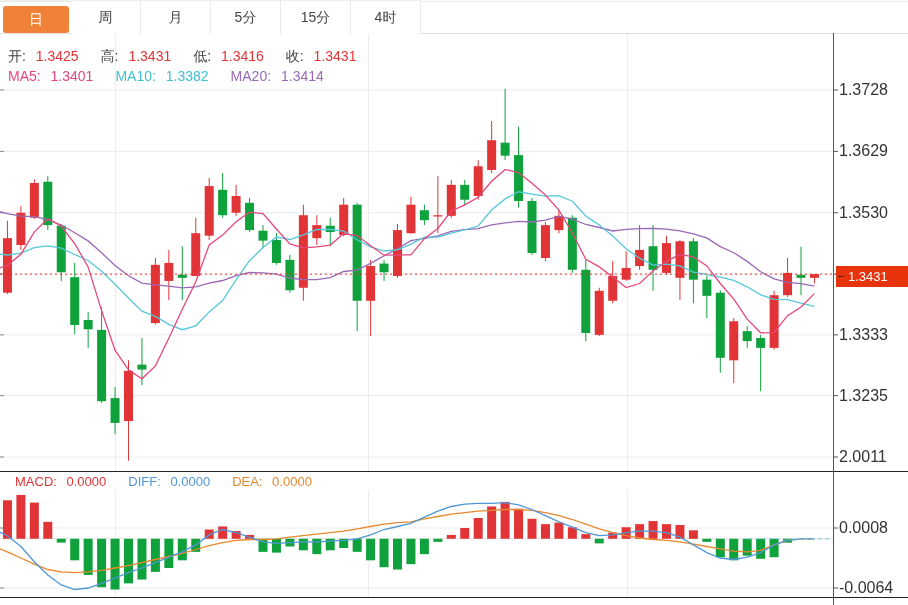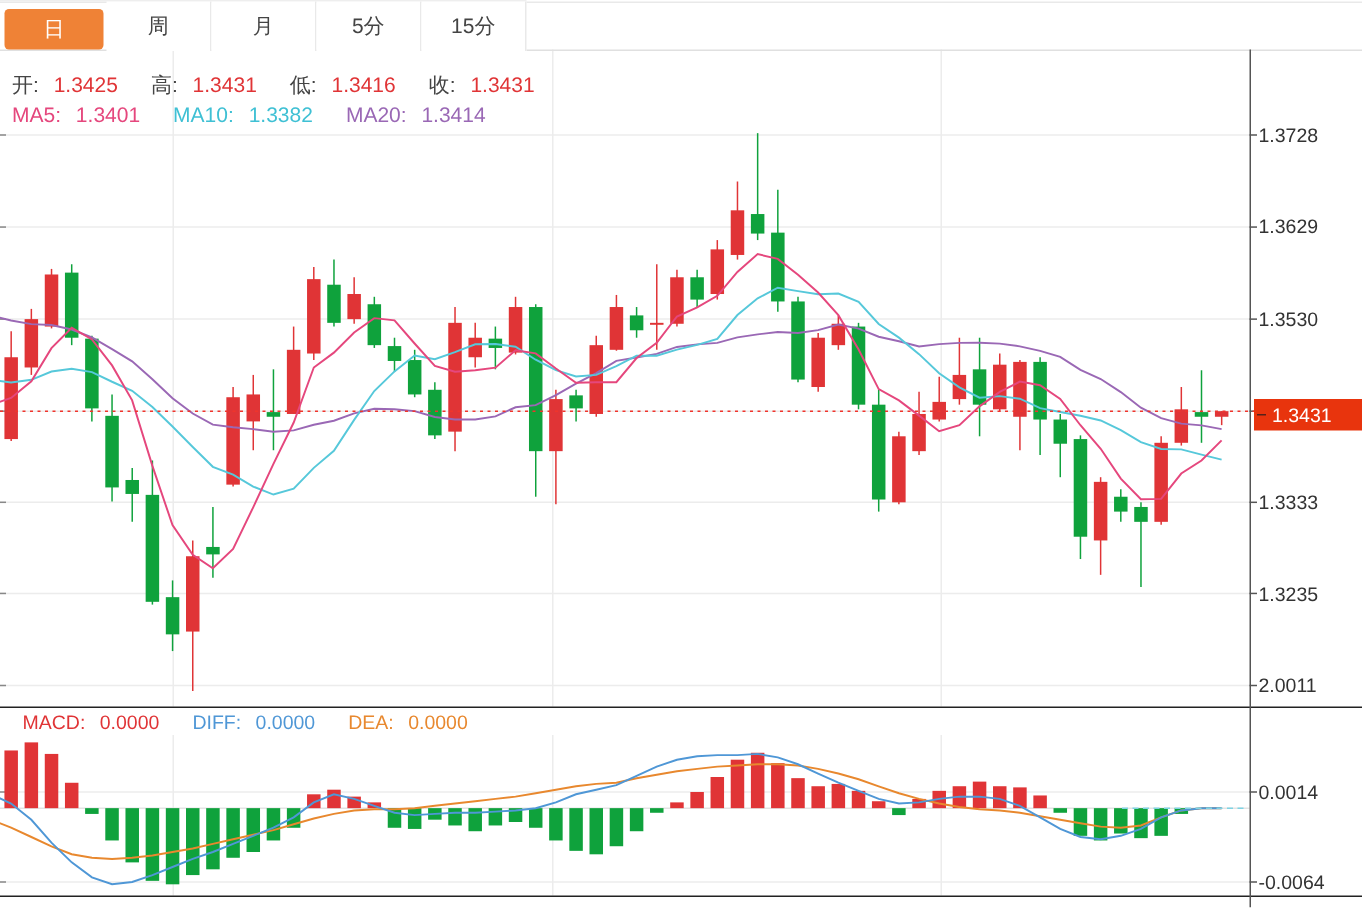--- a/index.html
+++ b/index.html
@@ -8,21 +8,21 @@
   #chart-svg{position:absolute;left:0;top:0;}
   #tabs{position:absolute;left:0;top:0;height:33px;display:flex;border-top:1px solid #eee;}
   .tab{width:70px;height:33px;line-height:33px;text-align:center;font-size:14px;color:#444;
        border-right:1px solid #e9e9e9;background:#fff;cursor:pointer;box-sizing:border-box;}
   .tab.active{width:66px;height:27px;line-height:27px;margin:5px 2px 0 3px;border-radius:3px;
        border-right:none;background:#ef8236;color:#fff;}
   .legend{position:absolute;white-space:nowrap;font-size:14px;}
   .legend span{margin-right:6px;}
   .legend .lab{color:#444;}
   .legend .grp{margin-right:16px;}
-  .axis-label{position:absolute;left:839px;font-size:13px;color:#333;transform:translateY(-50%);}
+  .axis-label{position:absolute;left:839px;font-size:16px;color:#333;transform:translateY(-50%);}
   #price-tag{position:absolute;left:836px;top:266px;width:72px;height:21px;line-height:21px;
        color:#fff;font-size:13px;display:flex;align-items:center;}
   #price-tag .dash{display:inline-block;width:6px;height:1px;background:#55221a;margin:0 4px 0 2px;}
 </style>
 </head>
 <body>
 
 <div id="app">
   <svg id="chart-svg" width="908" height="605">
       <g>
@@ -265,33 +265,34 @@
         <line x1="0" y1="597.5" x2="908" y2="597.5" stroke="#222222" stroke-width="1"></line>
         <line x1="833.5" y1="33" x2="833.5" y2="605" stroke="#555555" stroke-width="1"></line>
       </g>
     </svg>
   <div id="tabs">
       <div class="tab active">日</div>
       <div class="tab">周</div>
       <div class="tab">月</div>
       <div class="tab">5分</div>
       <div class="tab">15分</div>
+      <div class="tab">4时</div>
     </div>
   <div id="ohlc-legend" class="legend" style="left:8px;top:48px;"><span class="grp"><span class="lab">开:</span><span style="color: rgb(224, 52, 54);"> 1.3425</span></span><span class="grp"><span class="lab">高:</span><span style="color: rgb(224, 52, 54);"> 1.3431</span></span><span class="grp"><span class="lab">低:</span><span style="color: rgb(224, 52, 54);"> 1.3416</span></span><span class="grp"><span class="lab">收:</span><span style="color: rgb(224, 52, 54);"> 1.3431</span></span></div>
   <div id="ma-legend" class="legend" style="left:8px;top:68px;"><span class="grp"><span class="lab" style="color: rgb(229, 71, 125);">MA5:</span><span style="color: rgb(229, 71, 125);"> 1.3401</span></span><span class="grp"><span class="lab" style="color: rgb(63, 192, 212);">MA10:</span><span style="color: rgb(63, 192, 212);"> 1.3382</span></span><span class="grp"><span class="lab" style="color: rgb(154, 104, 181);">MA20:</span><span style="color: rgb(154, 104, 181);"> 1.3414</span></span></div>
   <div id="macd-legend" class="legend" style="left:15px;top:474px;font-size:13px;"><span class="grp"><span class="lab" style="color: rgb(224, 52, 54);">MACD:</span><span style="color: rgb(224, 52, 54);"> 0.0000</span></span><span class="grp"><span class="lab" style="color: rgb(79, 151, 214);">DIFF:</span><span style="color: rgb(79, 151, 214);"> 0.0000</span></span><span class="grp"><span class="lab" style="color: rgb(232, 136, 46);">DEA:</span><span style="color: rgb(232, 136, 46);"> 0.0000</span></span></div>
   <div id="price-axis-labels">
       <div class="axis-label" style="top: 90px;">1.3728</div>
       <div class="axis-label" style="top: 151.373px;">1.3629</div>
       <div class="axis-label" style="top: 212.747px;">1.3530</div>
       <div class="axis-label" style="top: 334.873px;">1.3333</div>
       <div class="axis-label" style="top: 395.627px;">1.3235</div>
       <div class="axis-label" style="top: 457px;">2.0011</div>
     </div>
   <div id="macd-axis-labels">
-      <div class="axis-label" style="top: 528px;">0.0014</div>
+      <div class="axis-label" style="top: 528px;">0.0008</div>
       <div class="axis-label" style="top: 588px;">-0.0064</div>
     </div>
   <div id="price-tag" style="background: rgb(232, 52, 13);">
     <span class="dash"></span>
     <span>1.3431</span>
   </div>
 </div>
 
 </body></html>

